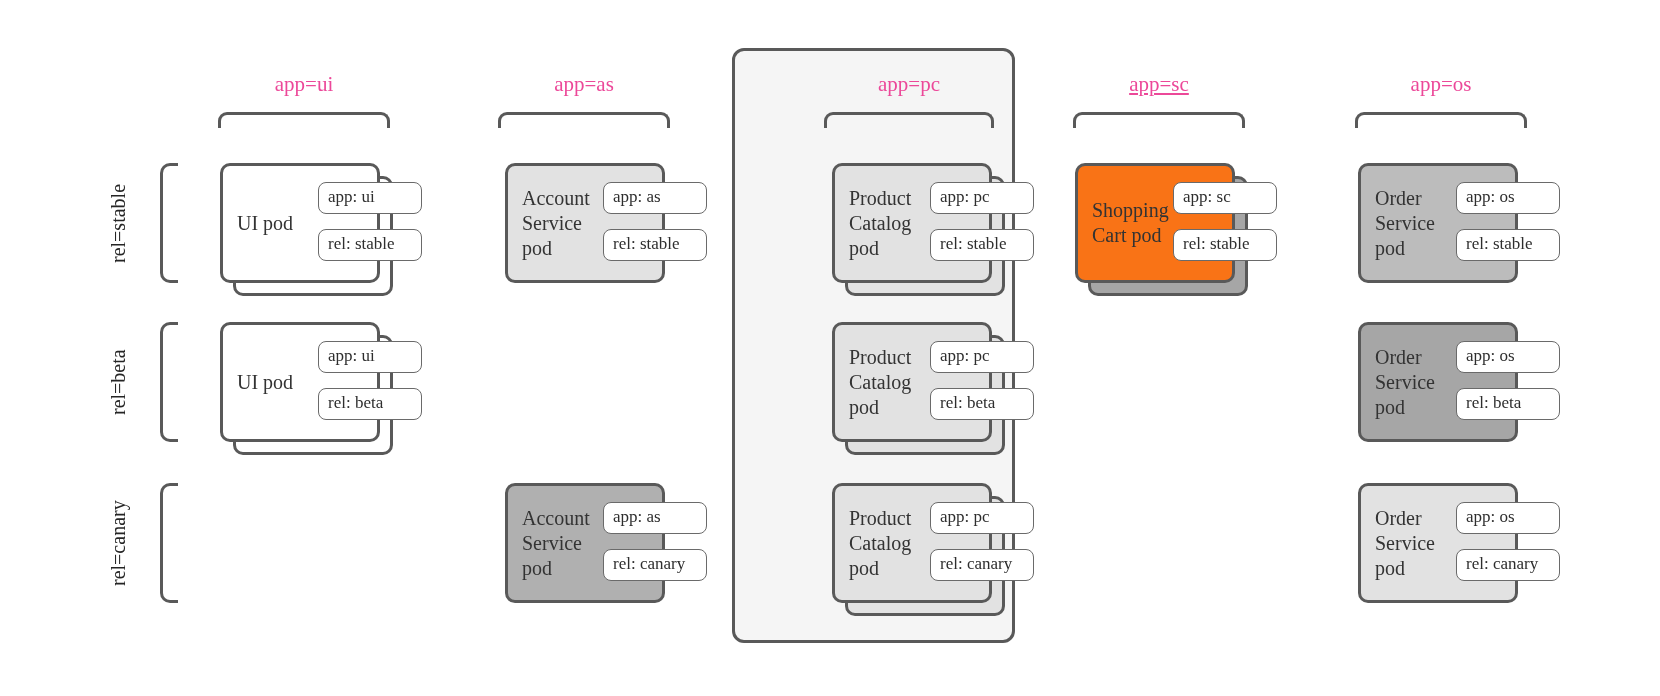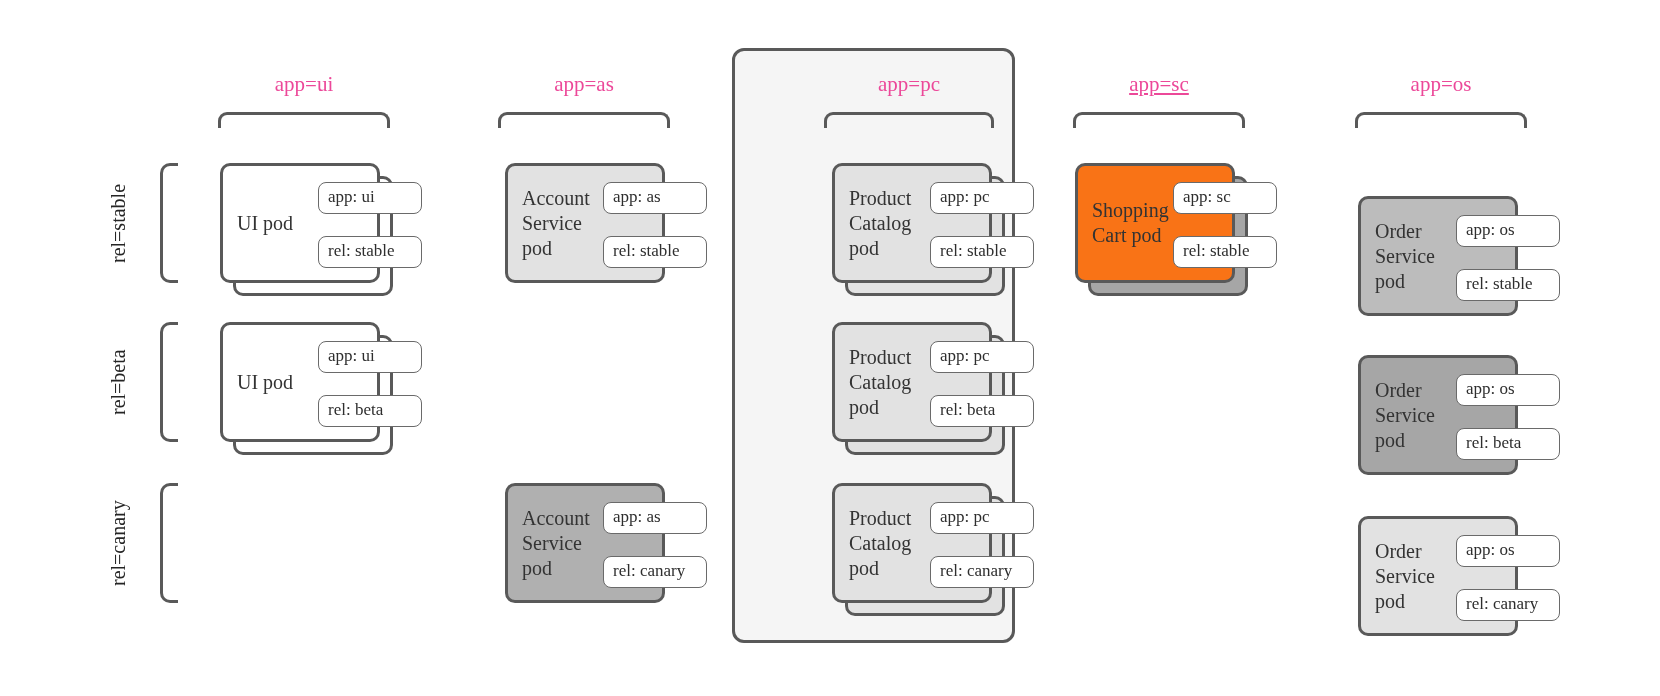--- a/index.html
+++ b/index.html
@@ -39,42 +39,42 @@
     position:absolute; left:160px; width:18px; height:120px;
     border:3px solid #595959; border-right:none;
     border-radius:10px 0 0 10px; box-sizing:border-box;
   }
   .ry-stable { top:163px; }
   .ry-beta   { top:322px; }
   .ry-canary { top:483px; }
   
   .pod { position:absolute; width:160px; height:120px; }
   .cx-ui { left:220px; } .cx-as { left:505px; } .cx-pc { left:788px;margin-left:44px; }
-  .cx-sc { left:1075px; } .cx-os { left:1358px;margin-top:33px; }
+  .cx-sc { left:1075px; } .cx-os { left:1358px; }
   .pod-stack {
     position:absolute; left:13px; top:13px; width:160px; height:120px;
     border:3px solid #595959; border-radius:10px; box-sizing:border-box;
     background:#ffffff; z-index:0;
   }
   .pod-card {
     position:absolute; left:0; top:0; width:160px; height:120px;
     border:3px solid #595959; border-radius:10px; box-sizing:border-box;
     background:#ffffff; display:flex; align-items:center; z-index:1;
   }
   .pod-name {
     padding-left:14px; width:92px; font-size:20px; line-height:25px;
     color:#333333;
   }
   .chip {
     position:absolute; left:98px; width:104px; height:32px;
     background:#ffffff; border:1.5px solid #6a6a6a; border-radius:8px;
     box-sizing:border-box; font-size:17px; color:#2e2e2e;
     line-height:28px; padding-left:9px; z-index:2; white-space:nowrap;
   }
-  .chip-1 { top:19px; } .chip-2 { top:73px; }
+  .chip-1 { top:19px; } .chip-2 { top:66px; }
 </style>
 </head>
 <body>
 
 <div class="canvas">
 
   <div class="pc-container"></div>
 
   <div class="col-header cb-ui">app=ui</div>
   <div class="col-header cb-as">app=as</div>

